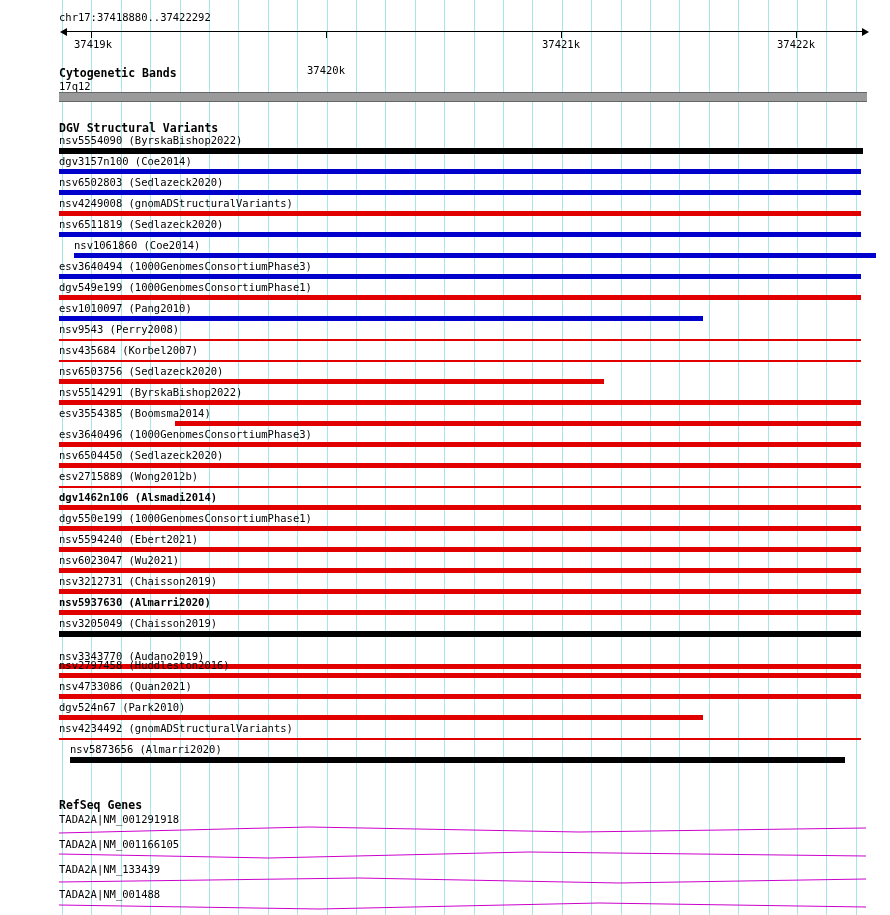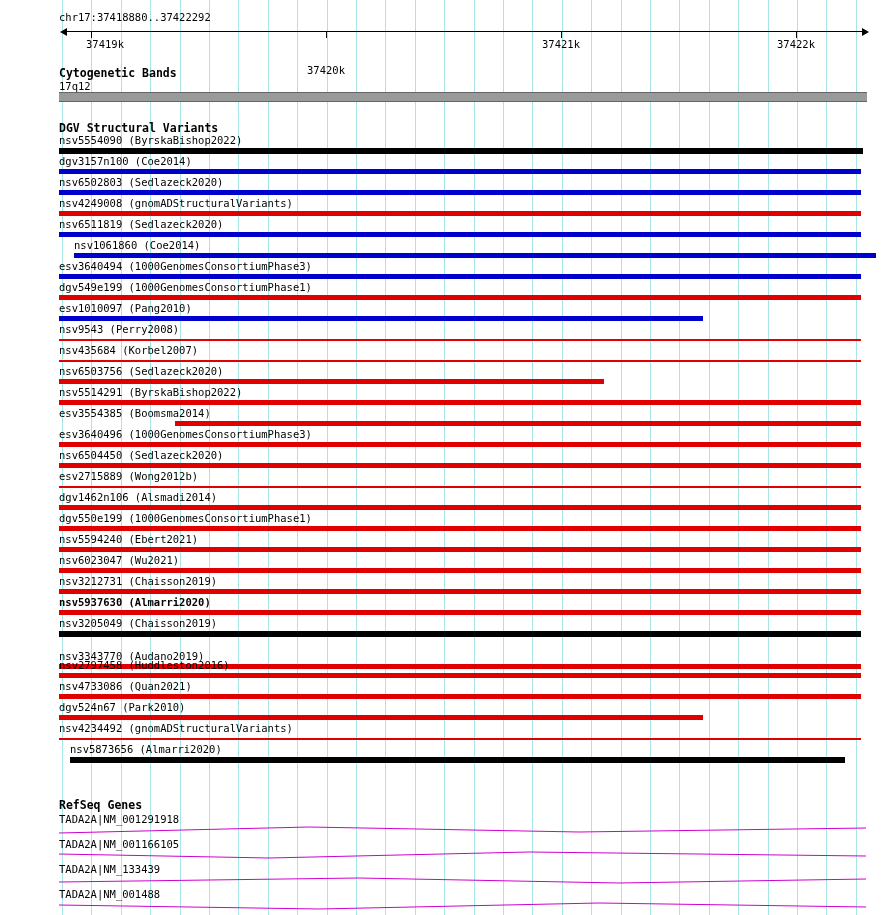--- a/index.html
+++ b/index.html
@@ -54,21 +54,21 @@
   <div class="grid"></div>
 
   <div id="region-label">chr17:37418880..37422292</div>
 
   <div id="ruler">
     <div class="ruler-line"></div>
     <div class="arrow-left"></div>
     <div class="arrow-right"></div>
     <div id="ruler-ticks">
         <div class="ruler-tick" style="left: 91px;"></div>
-        <div class="ruler-tick-label" style="left: 105px;">37419k</div>
+        <div class="ruler-tick-label" style="left: 93px;">37419k</div>
         <div class="ruler-tick" style="left: 326px;"></div>
         <div class="ruler-tick-label" style="left: 326px; margin-top: 26px;">37420k</div>
         <div class="ruler-tick" style="left: 561px;"></div>
         <div class="ruler-tick-label" style="left: 561px;">37421k</div>
         <div class="ruler-tick" style="left: 796px;"></div>
         <div class="ruler-tick-label" style="left: 796px;">37422k</div>
       </div>
   </div>
 
   <div class="section-title" id="cyto-title">Cytogenetic Bands</div>
@@ -139,21 +139,21 @@
       </div>
       <div class="dgv-row" style="top: 449px;">
         <div class="dgv-label" style="left: 59px;">nsv6504450 (Sedlazeck2020)</div>
         <div class="dgv-bar" style="left: 59px; width: 802px; top: 14px; height: 5px; background: rgb(224, 0, 0);"></div>
       </div>
       <div class="dgv-row" style="top: 470px;">
         <div class="dgv-label" style="left: 59px;">esv2715889 (Wong2012b)</div>
         <div class="dgv-bar" style="left: 59px; width: 802px; top: 16px; height: 2px; background: rgb(224, 0, 0);"></div>
       </div>
       <div class="dgv-row" style="top: 491px;">
-        <div class="dgv-label" style="left: 59px;">dgv1462n106 (Alsmadi2014)</div>
+        <div class="dgv-label" style="left: 59px; font-weight: bold;">dgv1462n106 (Alsmadi2014)</div>
         <div class="dgv-bar" style="left: 59px; width: 802px; top: 14px; height: 5px; background: rgb(224, 0, 0);"></div>
       </div>
       <div class="dgv-row" style="top: 512px;">
         <div class="dgv-label" style="left: 59px;">dgv550e199 (1000GenomesConsortiumPhase1)</div>
         <div class="dgv-bar" style="left: 59px; width: 802px; top: 14px; height: 5px; background: rgb(224, 0, 0);"></div>
       </div>
       <div class="dgv-row" style="top: 533px;">
         <div class="dgv-label" style="left: 59px;">nsv5594240 (Ebert2021)</div>
         <div class="dgv-bar" style="left: 59px; width: 802px; top: 14px; height: 5px; background: rgb(224, 0, 0);"></div>
       </div>

